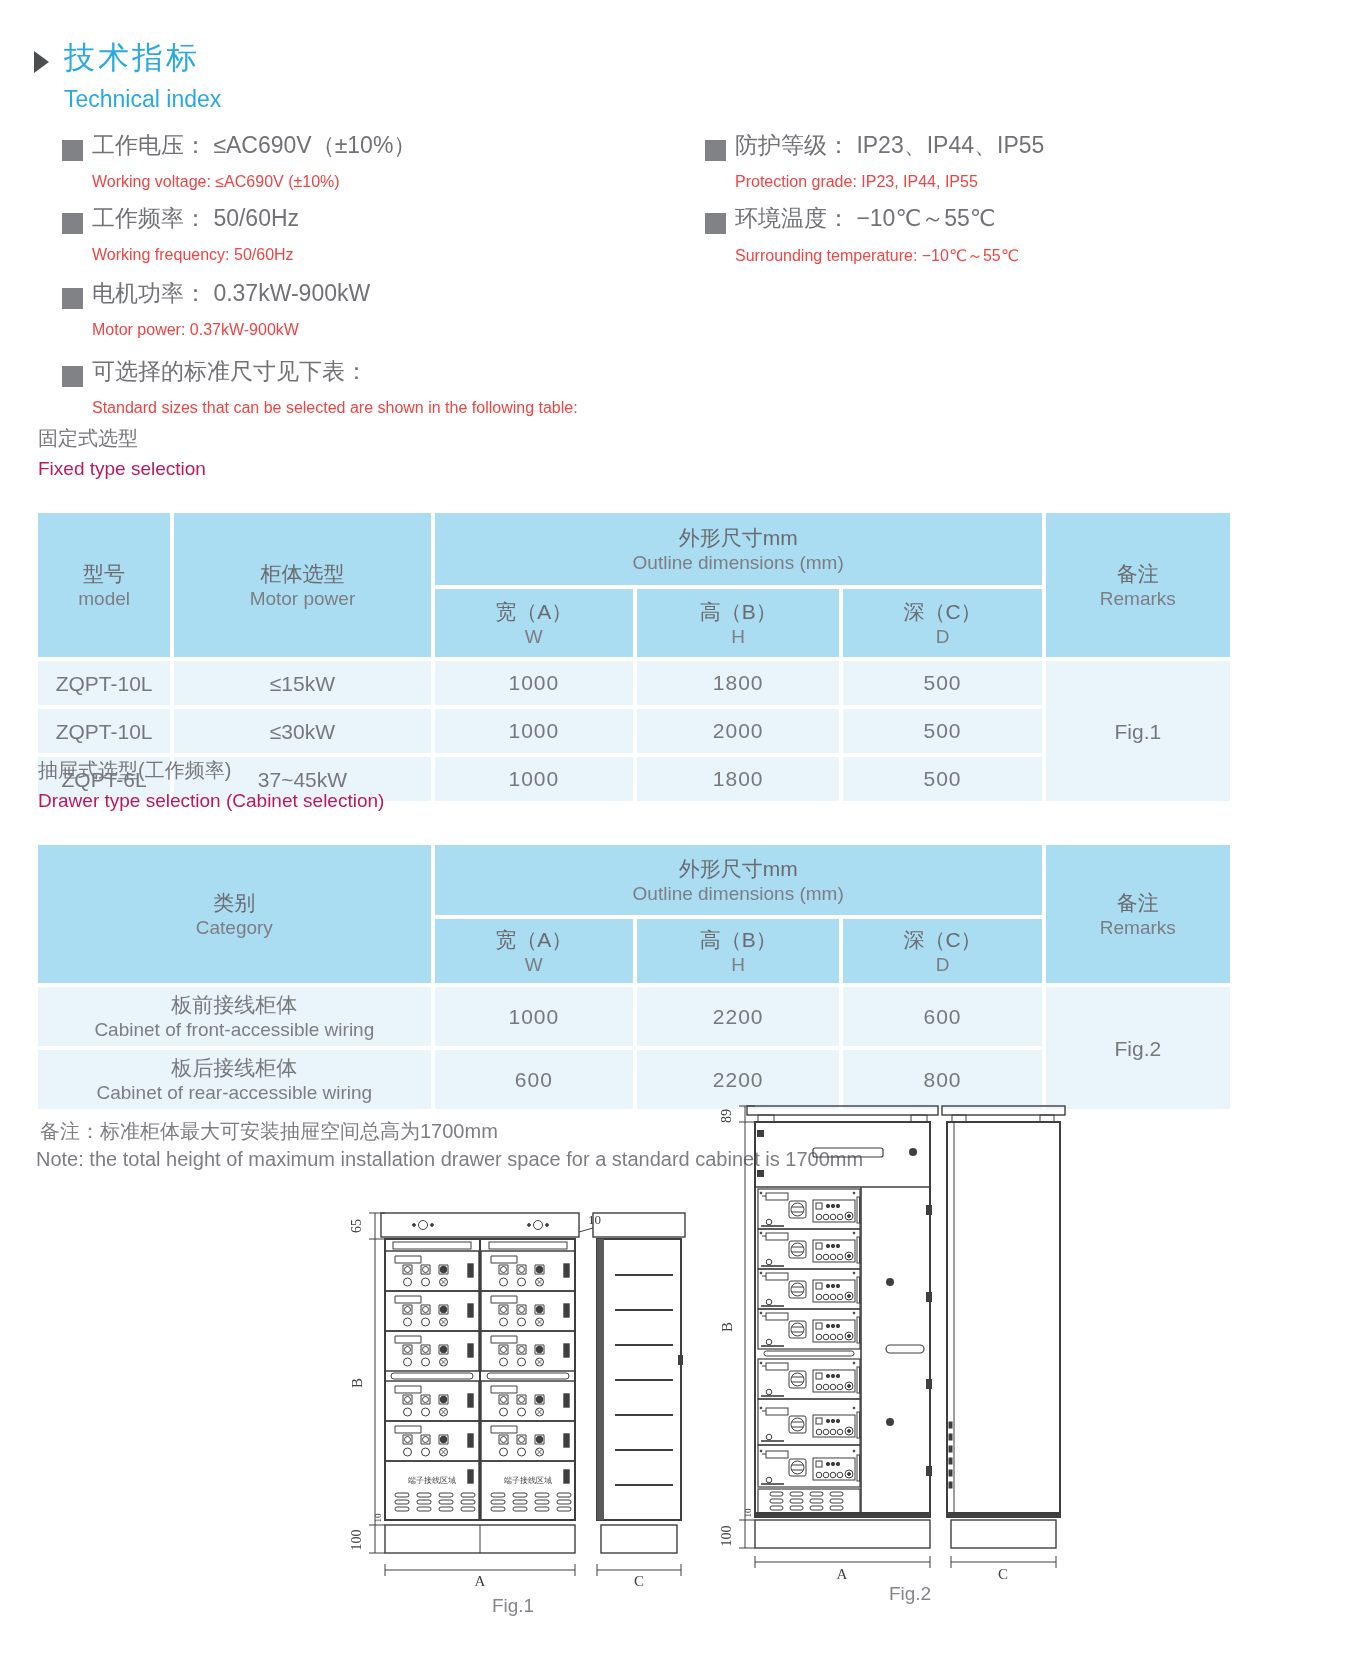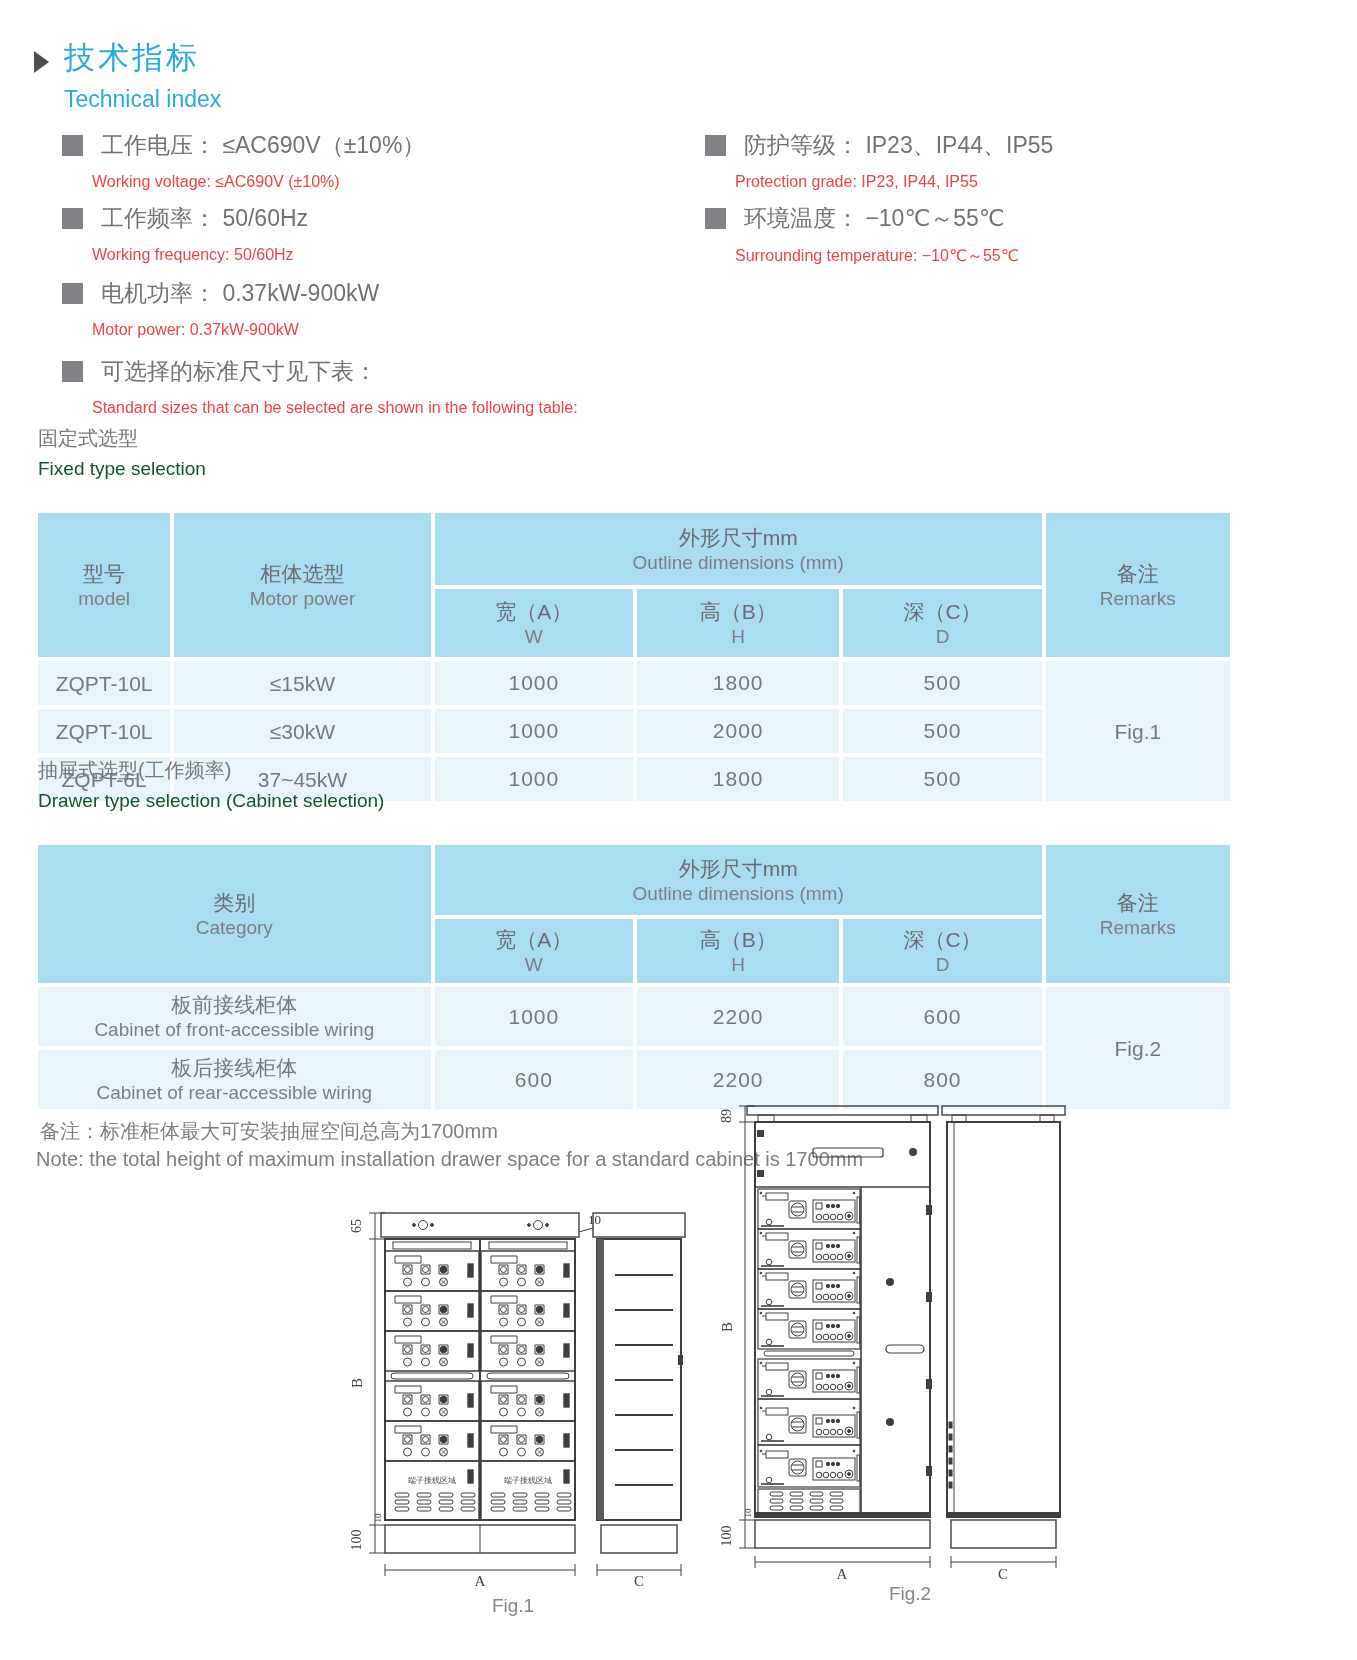--- a/index.html
+++ b/index.html
@@ -8,27 +8,27 @@
 
   
   .title-block{position:absolute;left:34px;top:34px;}
   .title-arrow{position:absolute;left:0;top:17px;width:0;height:0;
       border-left:15px solid #4d4e50;border-top:11px solid transparent;border-bottom:11px solid transparent;}
   .title-zh{margin:0 0 0 30px;font-size:31px;line-height:48px;font-weight:400;color:#29a9e1;letter-spacing:3px;}
   .title-en{margin:4px 0 0 30px;font-size:23px;color:#29a9e1;}
 
   
   .spec{position:absolute;}
-  .spec-zh{display:flex;align-items:center;gap:18px;font-size:23px;color:#717276;white-space:nowrap;}
+  .spec-zh{display:flex;align-items:flex-end;gap:9px;font-size:23px;color:#717276;white-space:nowrap;}
   .bullet{width:21px;height:21px;background:#808285;flex:none;}
   .spec-en{margin:12px 0 0 30px;font-size:16px;color:#ef4444;white-space:nowrap;}
 
   
   .tbl-label{position:absolute;font-size:20px;color:#77787c;white-space:nowrap;}
-  .tbl-label .en{font-size:19px;color:#14532d;margin-top:6px;}
+  .tbl-label .en{font-size:19px;color:#be185d;margin-top:6px;}
   table.spec-table{position:absolute;border-collapse:separate;border-spacing:4px;table-layout:fixed;}
   table.spec-table th,table.spec-table td{text-align:center;vertical-align:middle;font-weight:400;padding:4px;}
   .hd{background:#abddf2;color:#6a6b6f;}
   .bd{background:#e9f5fb;color:#77787b;}
   .cell-zh{font-size:21px;line-height:27px;}
   .cell-en{font-size:19px;line-height:24px;color:#7d7e82;}
   .num{font-size:21px;letter-spacing:1px;}
 
   
   .note-line{position:absolute;font-size:20px;color:#7d7e82;white-space:nowrap;}

